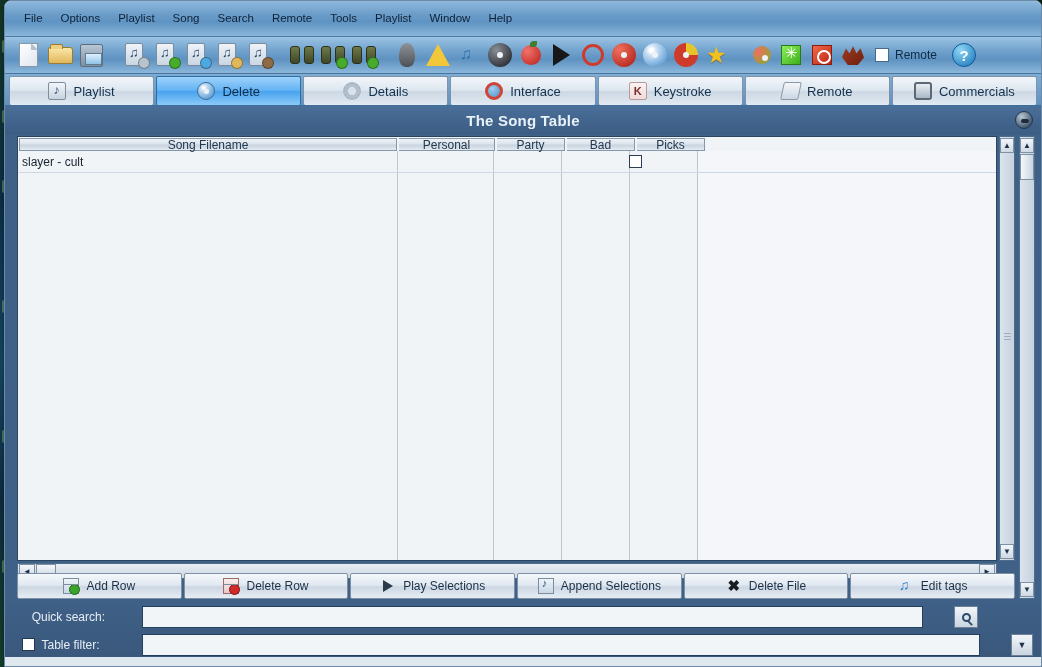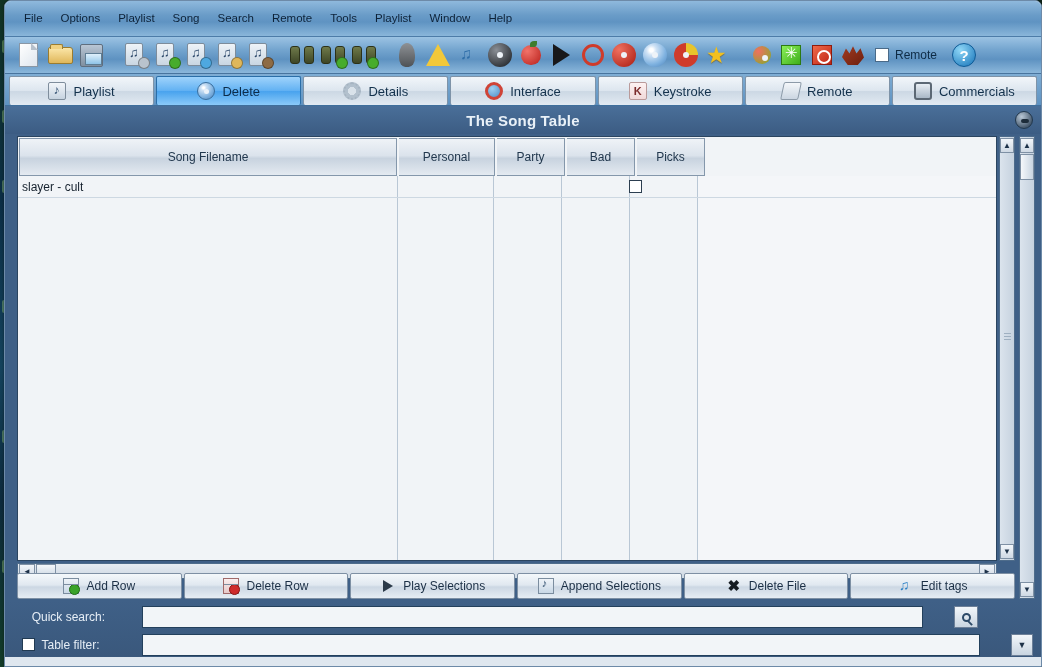--- a/index.html
+++ b/index.html
@@ -166,21 +166,21 @@
   }
   .panel-head .knob:after{content:"";position:absolute;left:5px;top:7px;width:8px;height:4px;border-radius:2px;background:#1d2c3a;}
 
   .panel-body { flex: 1 1 auto; position: relative; padding: 0 26px 0 12px; }
 
   .grid-wrap {
     position: absolute; left: 12px; top: 2px; right: 44px; bottom: 40px;
     background: #f1f4f7; border: 1px solid #2b4560;
     display: flex; flex-direction: column;
   }
-  .grid-head { display:flex; height: 39px; flex: 0 0 auto; }
+  .grid-head { display:flex; height: 14px; flex: 0 0 auto; }
   .gh {
     background: linear-gradient(180deg,#eff3f7 0%, #dbe3ec 46%, #c8d3df 54%, #e4eaf1 100%);
     border: 1px solid #8497ab; border-left: none;
     font-size: 12px; color: #22384e;
     display:flex; align-items:center; justify-content:center;
     margin: 1px 1px 0 1px;
   }
   .gh:first-child { border-left: 1px solid #8497ab; }
   .gh-blank { flex: 1 1 auto; background: #f1f4f7; border:none; }
   .grid-rows { flex:1 1 auto; position: relative; }

